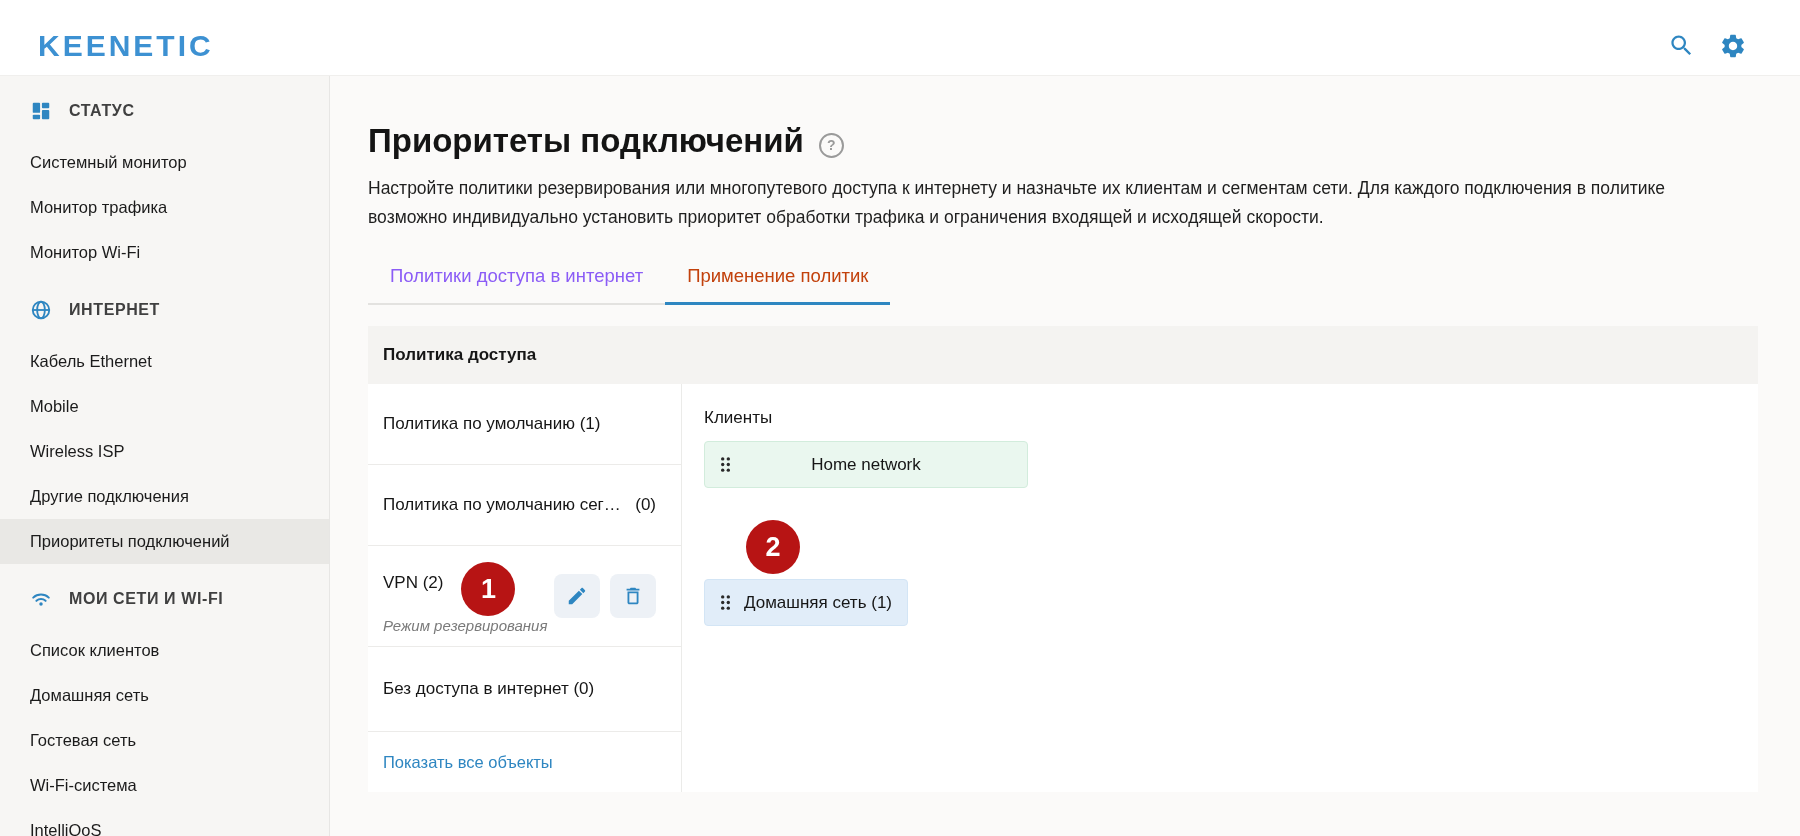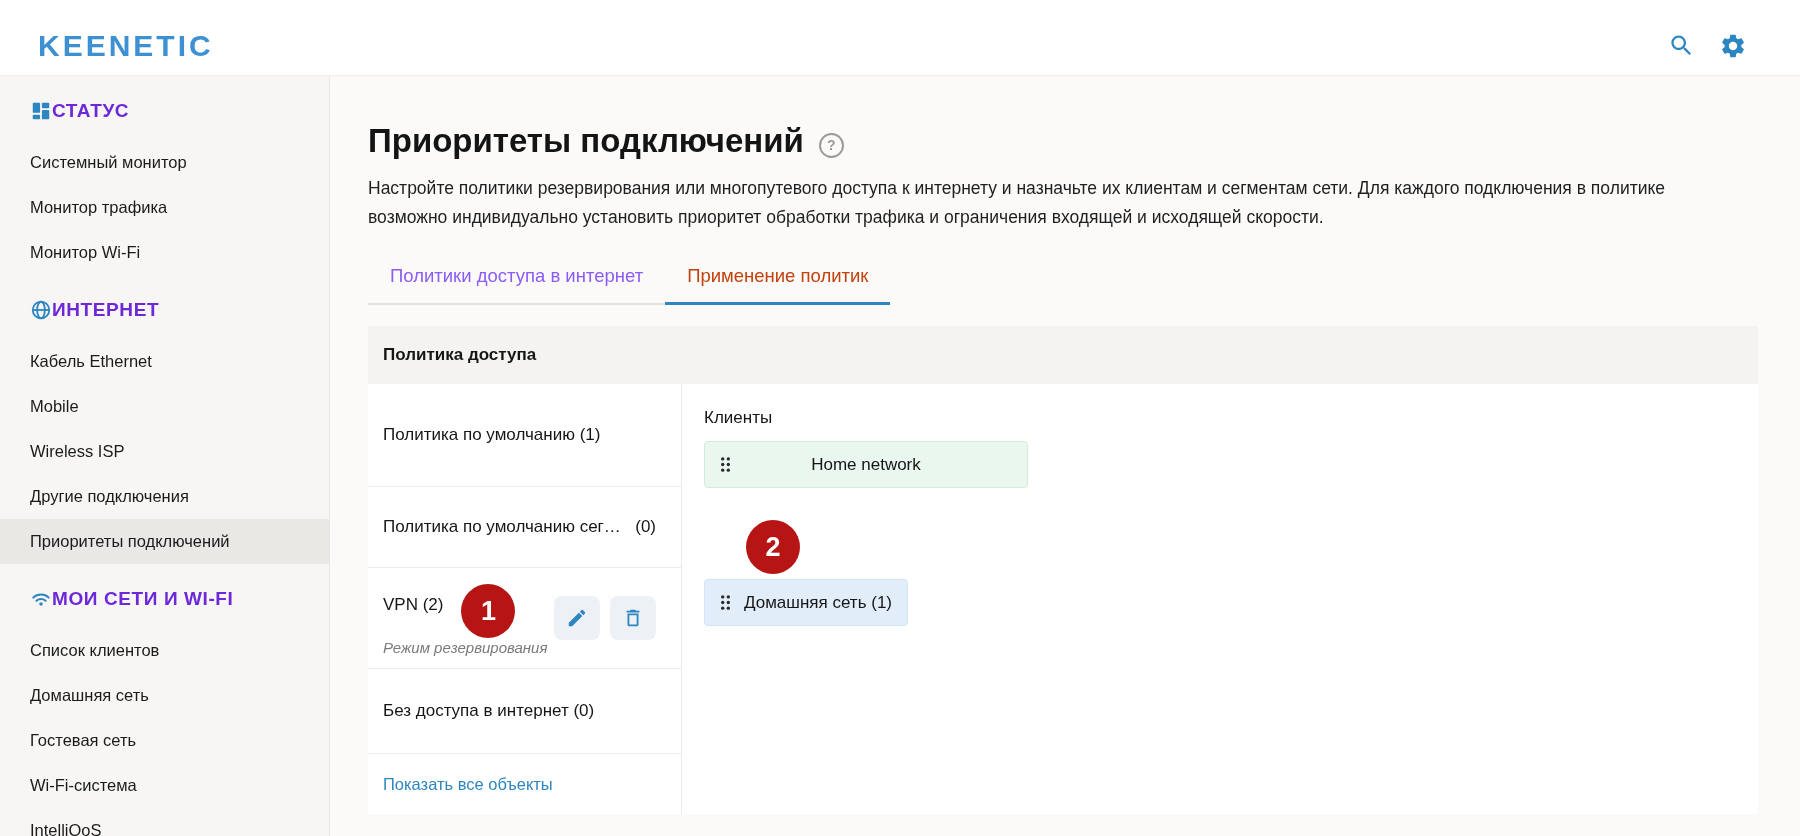--- a/index.html
+++ b/index.html
@@ -17,22 +17,22 @@
   .logo{font-size:30px;font-weight:800;letter-spacing:3px;color:#3d91d2;cursor:pointer;}
   .topbar-icons{display:flex;align-items:center;gap:22px;}
   .icon-btn{width:30px;height:30px;border:none;background:transparent;padding:0;cursor:pointer;display:flex;align-items:center;justify-content:center;}
   .icon-btn svg{width:27px;height:27px;fill:#2e86c1;}
   
   .layout{display:flex;height:760px;}
   .sidebar{
     width:330px;min-width:330px;background:#f7f6f4;border-right:1px solid #e7e6e4;
     padding-top:0;box-sizing:border-box;overflow:hidden;
   }
-  .nav-section{display:flex;align-items:center;height:45px;margin:12px 0 7px 0;
-    padding-left:30px;color:#6d28d9;font-weight:700;font-size:19px;letter-spacing:.6px;cursor:pointer;}
+  .nav-section{display:flex;align-items:center;gap:17px;height:45px;margin:12px 0 7px 0;
+    padding-left:30px;color:#404040;font-weight:700;font-size:16px;letter-spacing:.6px;cursor:pointer;}
   .nav-section svg{width:22px;height:22px;}
   .nav-item{height:45px;display:flex;align-items:center;padding-left:30px;font-size:16.5px;color:#1b1b1b;cursor:pointer;}
   .nav-item.selected{background:#e9e8e5;}
   
   .content{flex:1;background:#fbfaf9;padding:42px 0 0 38px;box-sizing:border-box;}
   .title-row{display:flex;align-items:center;gap:15px;}
   .page-title{font-size:33px;line-height:46px;font-weight:700;color:#141414;margin:0;}
   .help-circle{width:21px;height:21px;border:2px solid #9a9a9a;border-radius:50%;color:#9a9a9a;
     font-size:14px;font-weight:700;display:flex;align-items:center;justify-content:center;margin-top:8px;cursor:pointer;}
   .description{margin-top:10px;font-size:17.5px;line-height:29px;color:#1f1f1f;max-width:1340px;}
@@ -42,21 +42,21 @@
   .tab.inactive{color:#8b5cf6;padding-bottom:16px;border-bottom:2px solid #e3e2e0;}
   .tab.active{color:#c2410c;padding-bottom:15px;border-bottom:3px solid #2e86c1;}
   
   .panel{margin-top:21px;width:1390px;background:#ffffff;}
   .panel-header{height:58px;background:#f4f3f1;display:flex;align-items:center;
     padding-left:15px;font-weight:700;font-size:17px;color:#161616;}
   .panel-body{display:flex;background:#ffffff;}
   .policy-col{width:314px;min-width:314px;border-right:1px solid #ebebe9;box-sizing:border-box;}
   .policy-row{border-bottom:1px solid #ecebe9;display:flex;align-items:center;
     padding:0 25px 0 15px;font-size:17px;color:#161616;cursor:pointer;box-sizing:border-box;}
-  .row-default{height:103px;text-align:right;}
+  .row-default{height:81px;text-align:right;}
   .row-segment{height:81px;justify-content:space-between;}
   .row-vpn{height:101px;display:block;padding-top:10px;}
   .row-noaccess{height:85px;}
   .row-showall{height:60px;border-bottom:none;}
   .vpn-line{display:flex;align-items:center;}
   .vpn-sub{margin-top:7px;font-size:15px;color:#7a7a7a;font-style:italic;}
   .step-badge{width:54px;height:54px;border-radius:50%;background:#b71414;color:#ffffff;
     font-size:27px;font-weight:700;display:inline-flex;align-items:center;justify-content:center;flex:none;}
   .badge-vpn{margin-left:18px;position:relative;top:6px;}
   .badge-unreg{margin-left:42px;position:relative;top:8px;}

